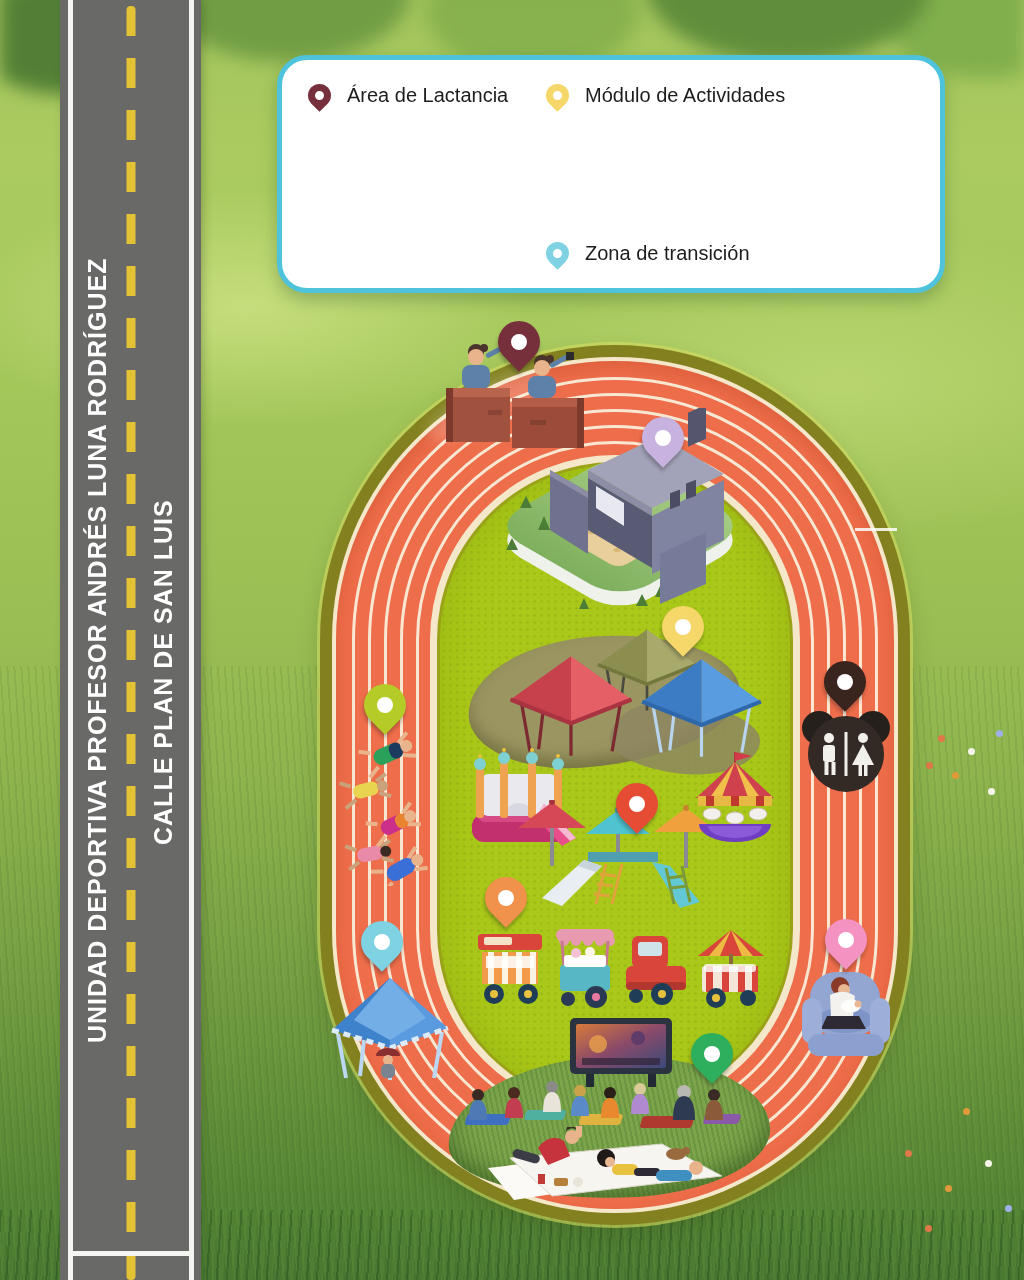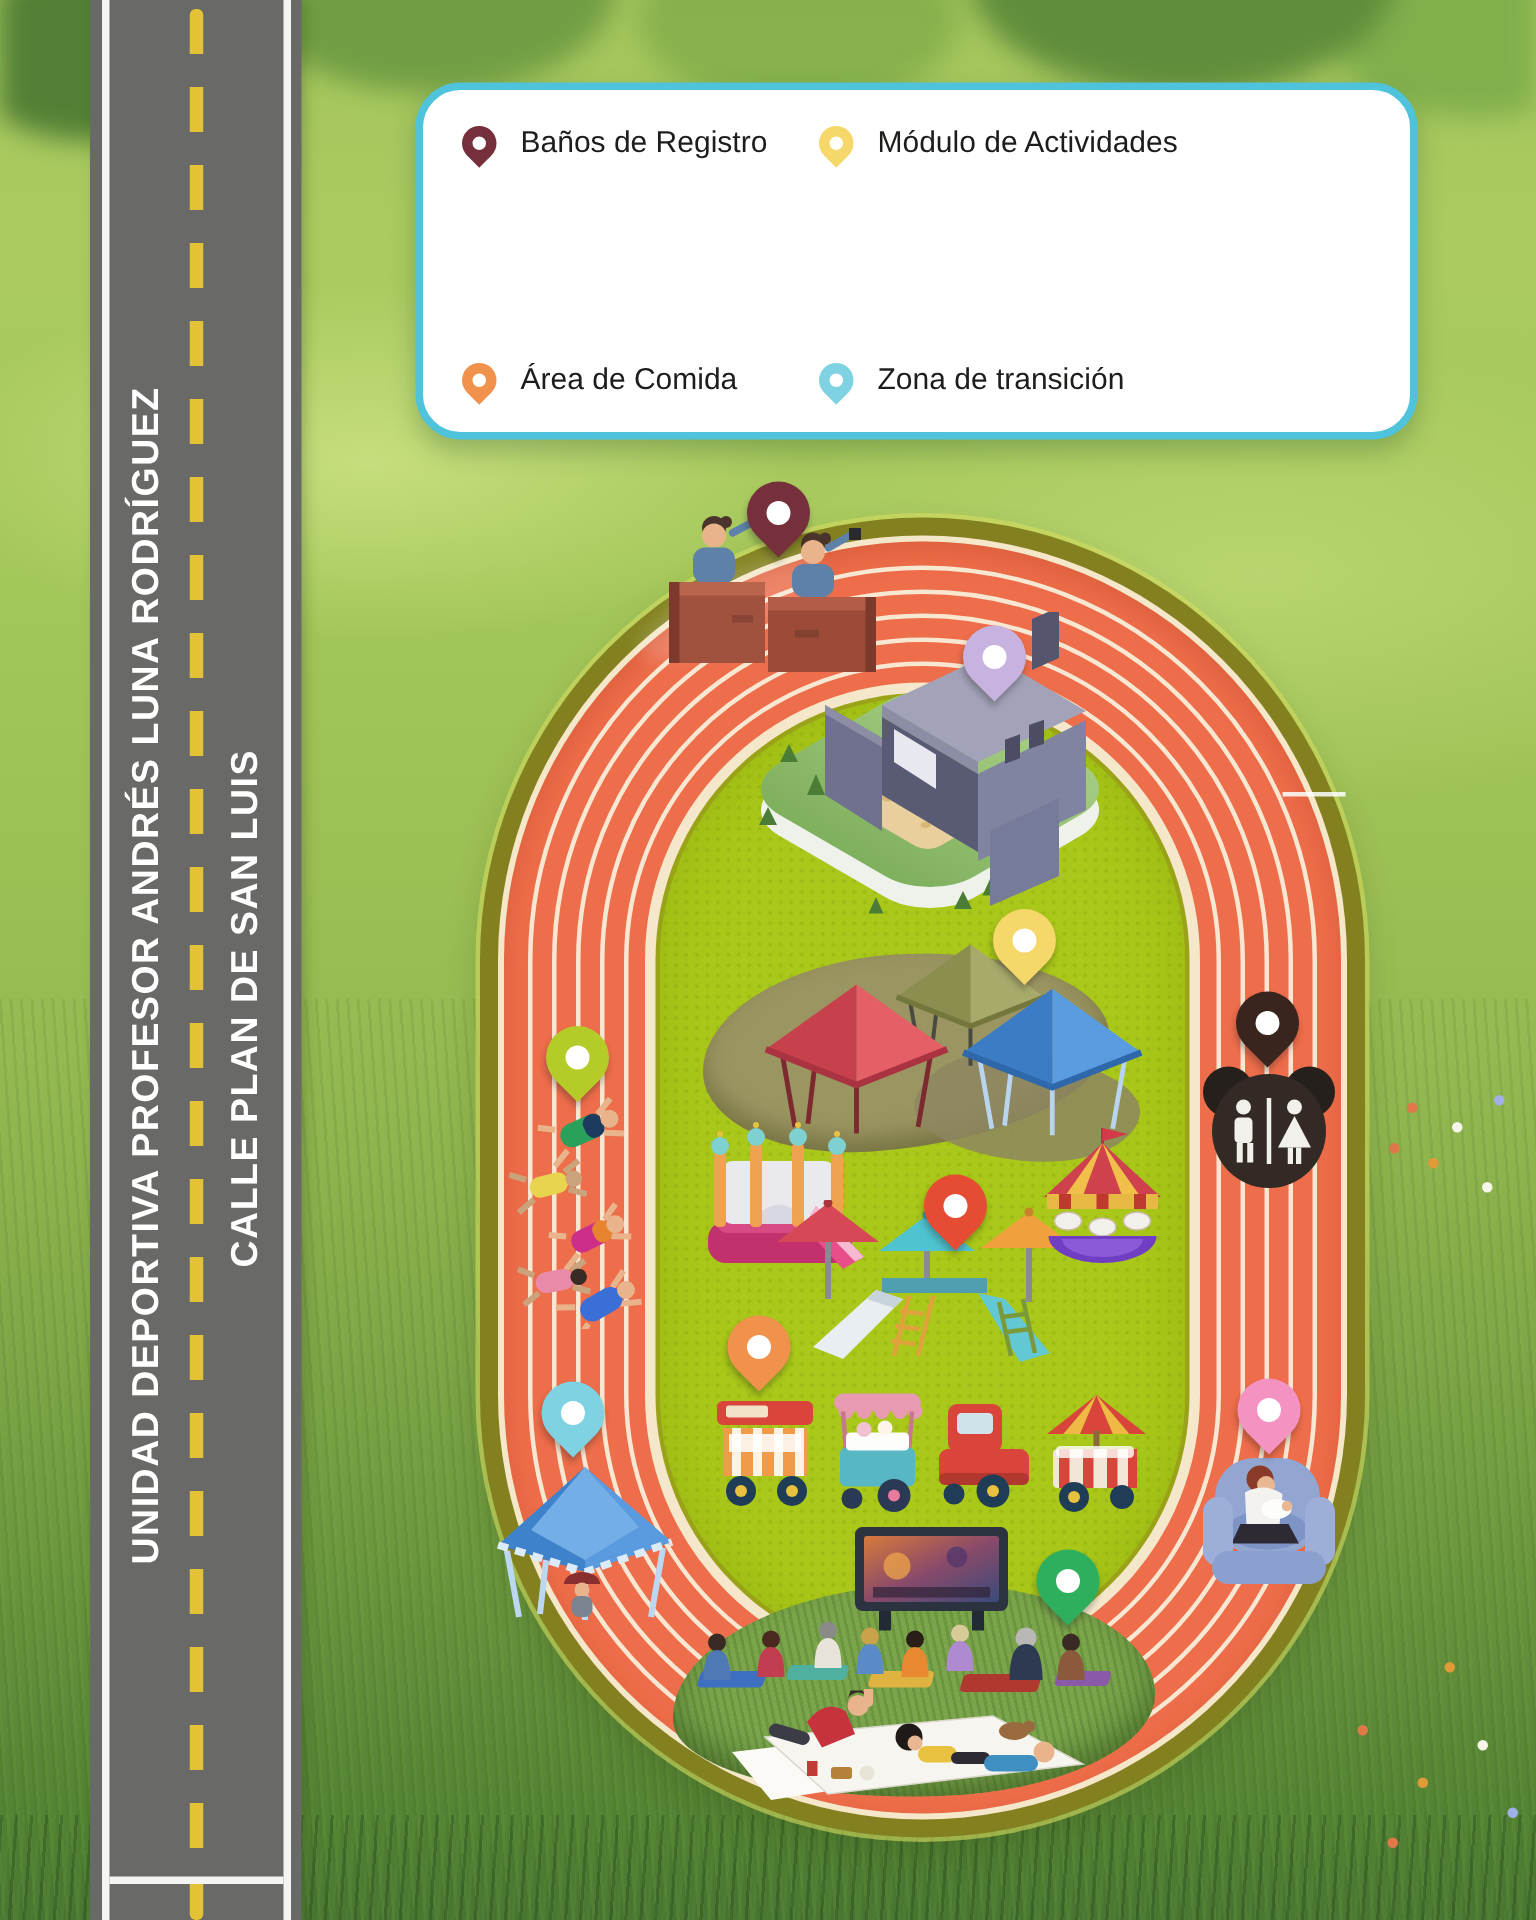--- a/index.html
+++ b/index.html
@@ -542,25 +542,21 @@
       </div>
       <div class="map-pin-wrap" style="left: 712px; top: 1084px;">
         <span class="map-pin-body" style="background: rgb(46, 175, 93);"></span>
       </div>
     </div>
 
   <div class="legend">
     <div class="legend-col" id="legend-left">
         <div class="legend-item">
           <span class="legend-pin" style="background: rgb(118, 48, 60);"></span>
-          <span class="legend-label">Baños de Registro</span>
-        </div>
-        <div class="legend-item">
-          <span class="legend-pin" style="background: rgb(240, 145, 76);"></span>
-          <span class="legend-label">Área de Comida</span>
+          <span class="legend-label">Área de Lactancia</span>
         </div>
       </div>
     <div class="legend-col" id="legend-right">
         <div class="legend-item">
           <span class="legend-pin" style="background: rgb(246, 215, 106);"></span>
           <span class="legend-label">Módulo de Actividades</span>
         </div>
         <div class="legend-item">
           <span class="legend-pin" style="background: rgb(127, 210, 226);"></span>
           <span class="legend-label">Zona de transición</span>

